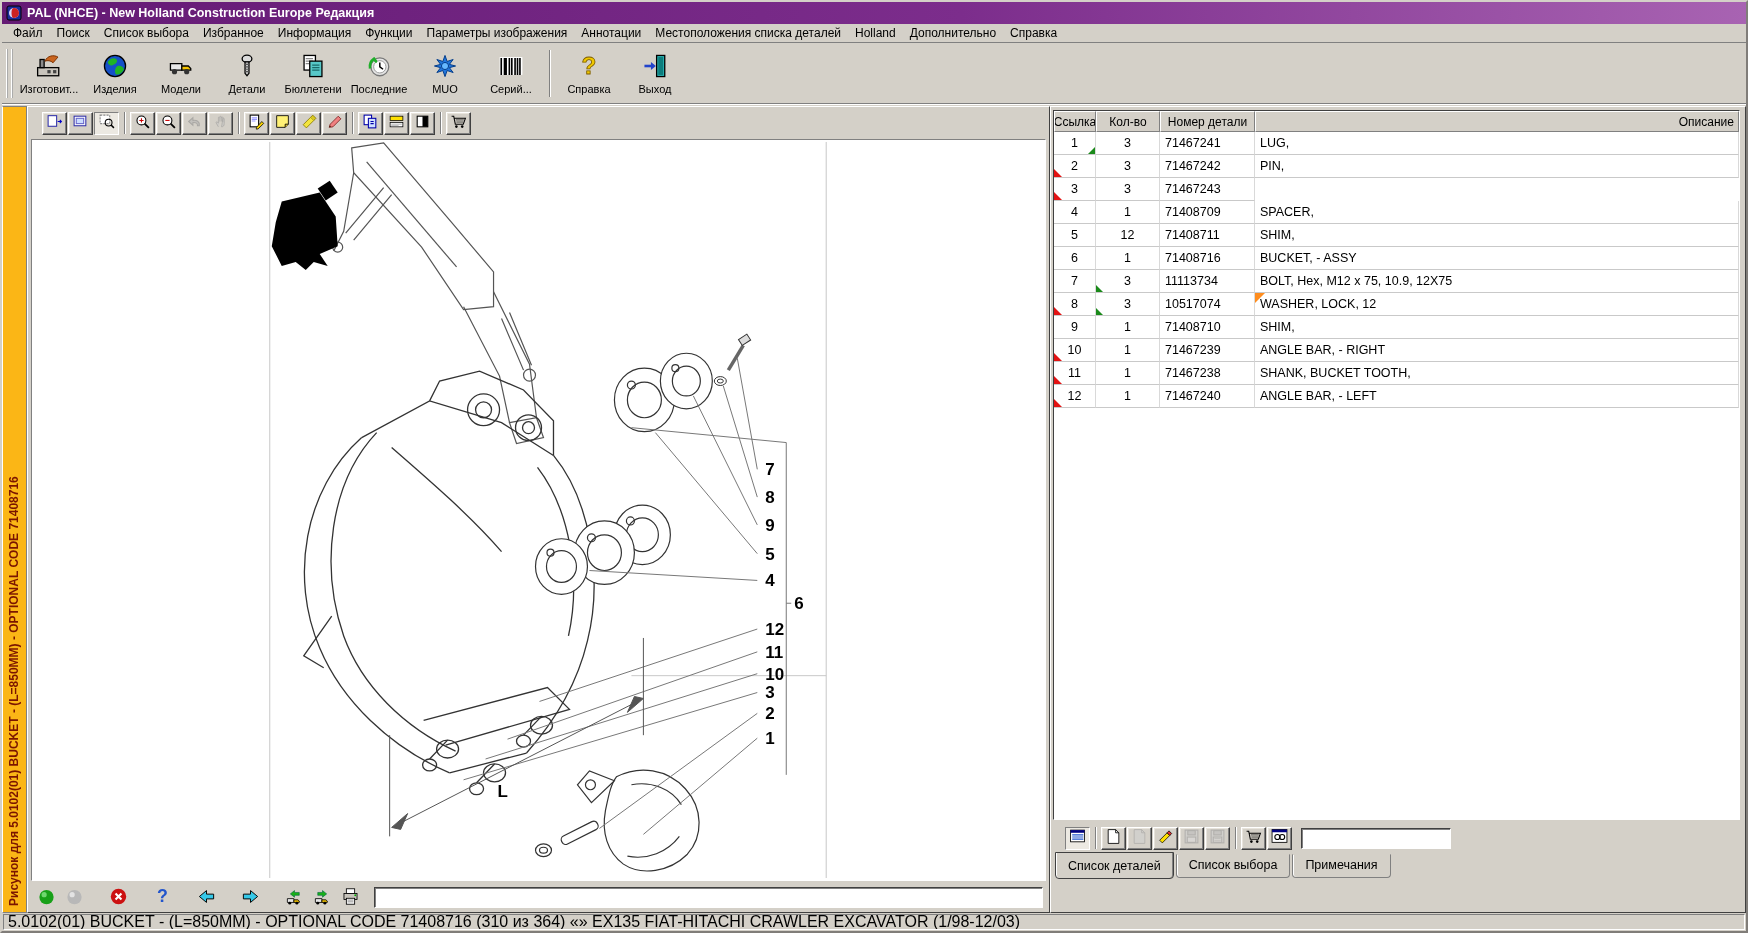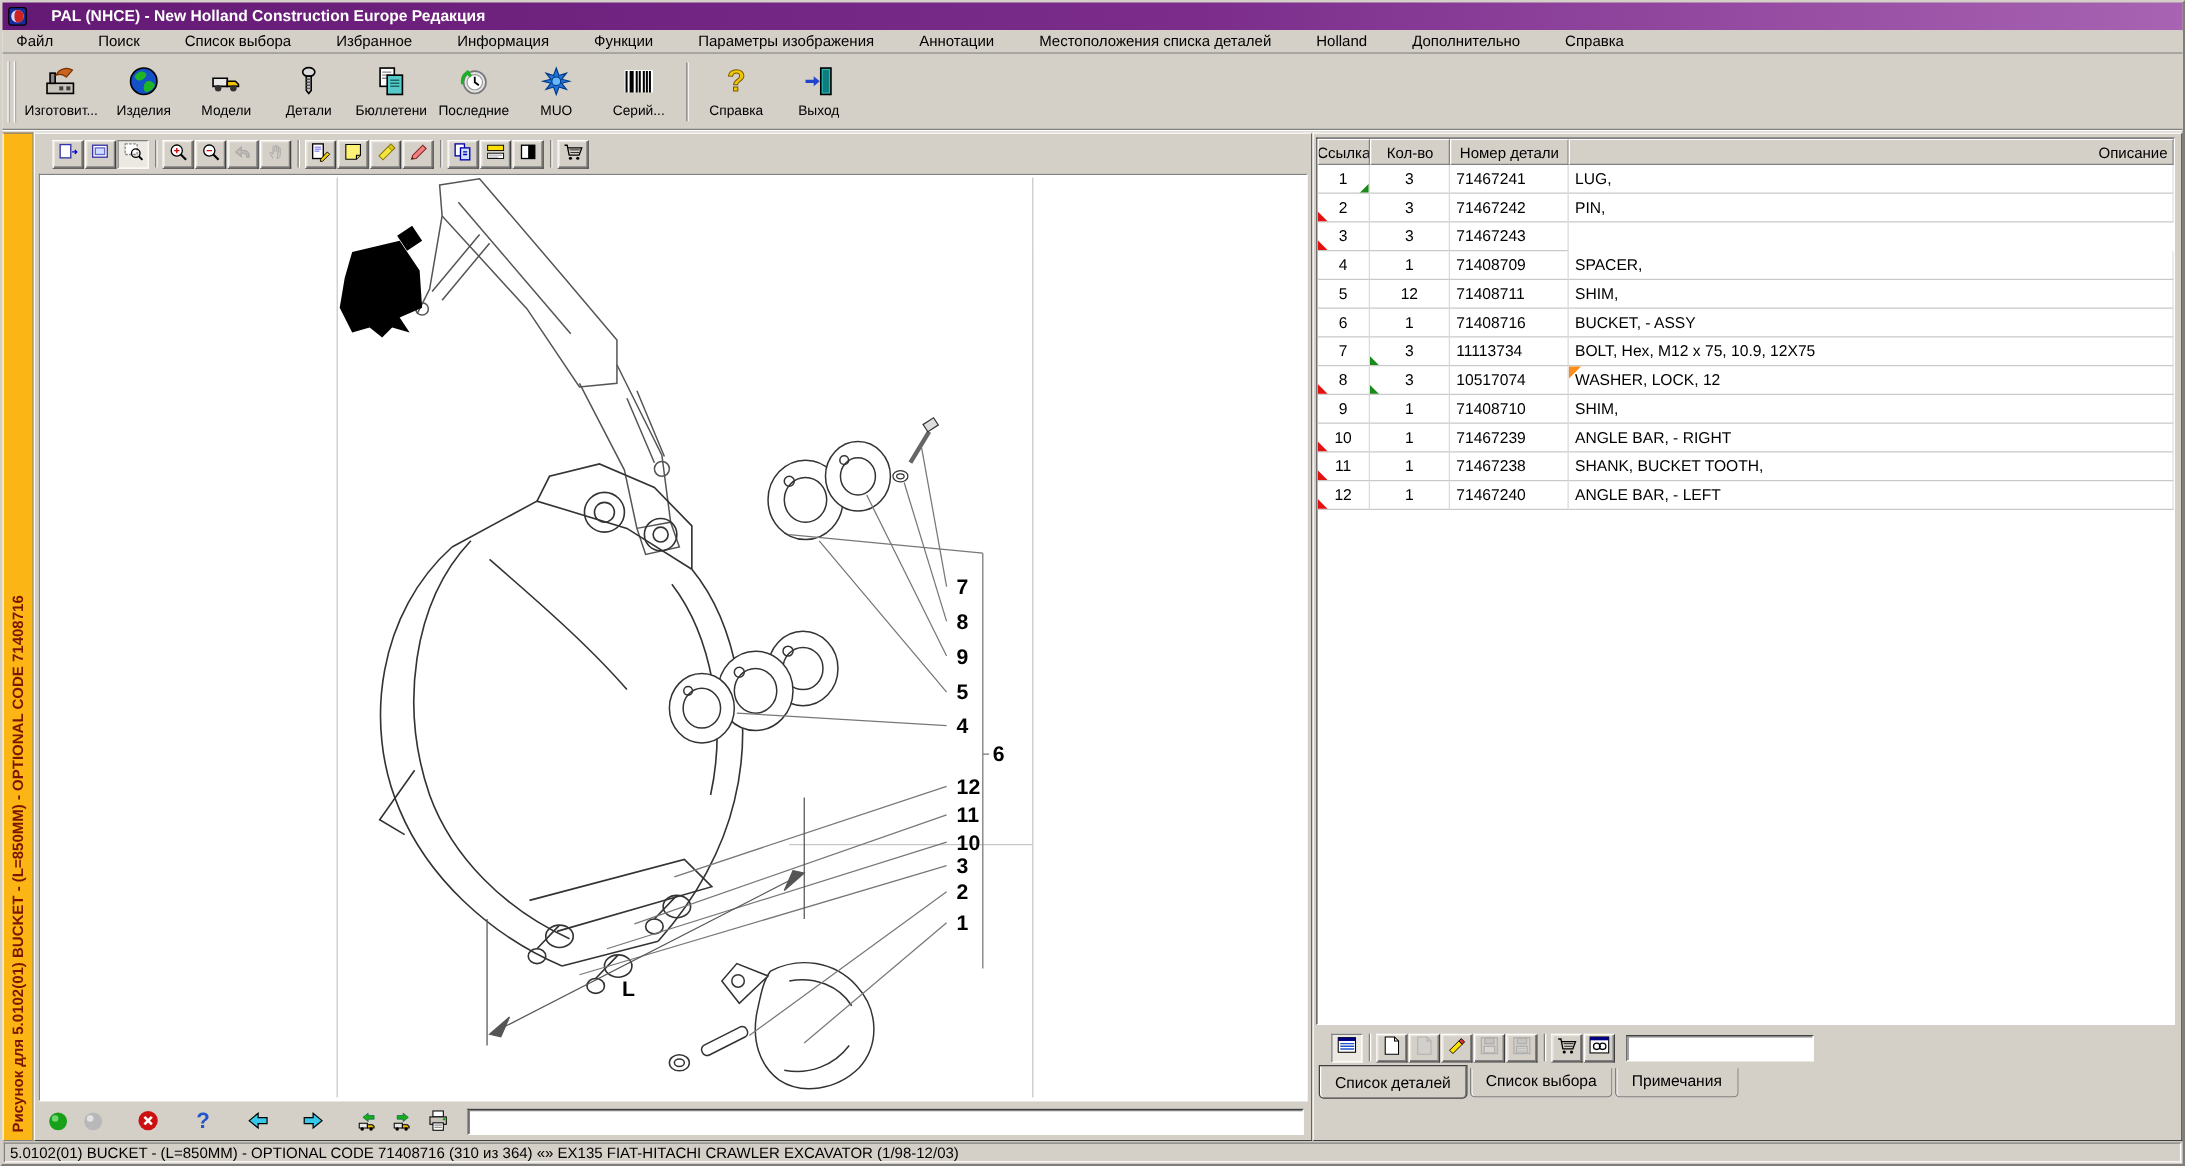--- a/index.html
+++ b/index.html
@@ -1,28 +1,28 @@
 <!DOCTYPE html>
 <html><head>
 <meta charset="utf-8">
 <style>
   * { box-sizing: border-box; margin:0; padding:0; }
   html,body { width:1748px; height:933px; overflow:hidden; }
   body { font-family:"Liberation Sans", sans-serif; font-size:12px; background:#d4d0c8; color:#000; }
   #app { position:relative; width:1748px; height:933px; background:#d4d0c8; border:2px outset #d4d0c8; }
 
   
-  .titlebar { height:22px; display:flex; align-items:center; gap:19px; padding:0 4px;
+  .titlebar { height:22px; display:flex; align-items:center; gap:5px; padding:0 4px;
     background:linear-gradient(90deg,#641a74 0%, #7c2d8c 55%, #a863b2 100%); color:#fff; }
   .titlebar .title { font-weight:bold; font-size:12.5px; white-space:nowrap; }
   .app-icon { width:16px; height:16px; display:inline-block; }
 
   
   .menubar { height:19px; display:flex; align-items:center; padding:0 4px; background:#d4d0c8;
-    border-bottom:1px solid #808080; box-shadow:0 1px 0 #fff;gap:22px; }
+    border-bottom:1px solid #808080; box-shadow:0 1px 0 #fff; }
   .menu-item { padding:2px 7px; white-space:nowrap; cursor:default; }
 
   
   .toolbar { height:61px; display:flex; align-items:stretch; padding:3px 2px 2px 4px; background:#d4d0c8;
     border-bottom:1px solid #808080; box-shadow:0 1px 0 #fff; position:relative; }
   .grip { width:7px; margin:3px 3px 3px 0; border-left:2px ridge #fff; border-right:2px ridge #fff; }
   .tb-btn { width:66px; display:flex; flex-direction:column; align-items:center; justify-content:center;
     gap:2px; background:transparent; border:1px solid transparent; font-size:11px; cursor:default; }
   .tb-btn .icon svg { width:26px; height:26px; }
   .tb-sep { width:2px; margin:4px 5px; border-left:1px solid #808080; border-right:1px solid #fff; }
@@ -86,21 +86,21 @@
   .tabs { position:absolute; left:4px; right:5px; bottom:29px; height:29px; display:flex; align-items:flex-start;margin-top:24px; }
   .tab { height:24px; padding:3px 12px 0 12px; margin-right:2px; background:#d4d0c8;
     border:1px solid #808080; border-top:1px solid #d4d0c8; border-radius:0 0 4px 4px;
     box-shadow:inset 1px 0 0 #fff; font-size:12.5px; white-space:nowrap; cursor:default; }
   .tab.active { height:27px; margin-top:-2px; padding-top:6px; border-top-color:#d4d0c8; position:relative; z-index:2;
     border-color:#404040; box-shadow:inset 1px 0 0 #fff, inset -1px 0 0 #808080; }
 
   
   .statusbar { position:absolute; left:0; right:0; bottom:0; height:18px; background:#d4d0c8; display:flex; align-items:center; }
   .status-cell { flex:1; height:16px; margin:0 1px; border:1px solid; border-color:#808080 #fff #fff #808080;
-    display:flex; align-items:center; padding:0 4px; font-size:12px; white-space:nowrap; overflow:hidden; }
+    display:flex; align-items:center; padding:0 4px; font-size:16px; white-space:nowrap; overflow:hidden; }
 
   .callout-text { font-family:"Liberation Sans", sans-serif; font-weight:bold; }
 </style>
 </head>
 <body>
 
 <div id="app">
 
   <div class="titlebar">
     <span class="app-icon">

